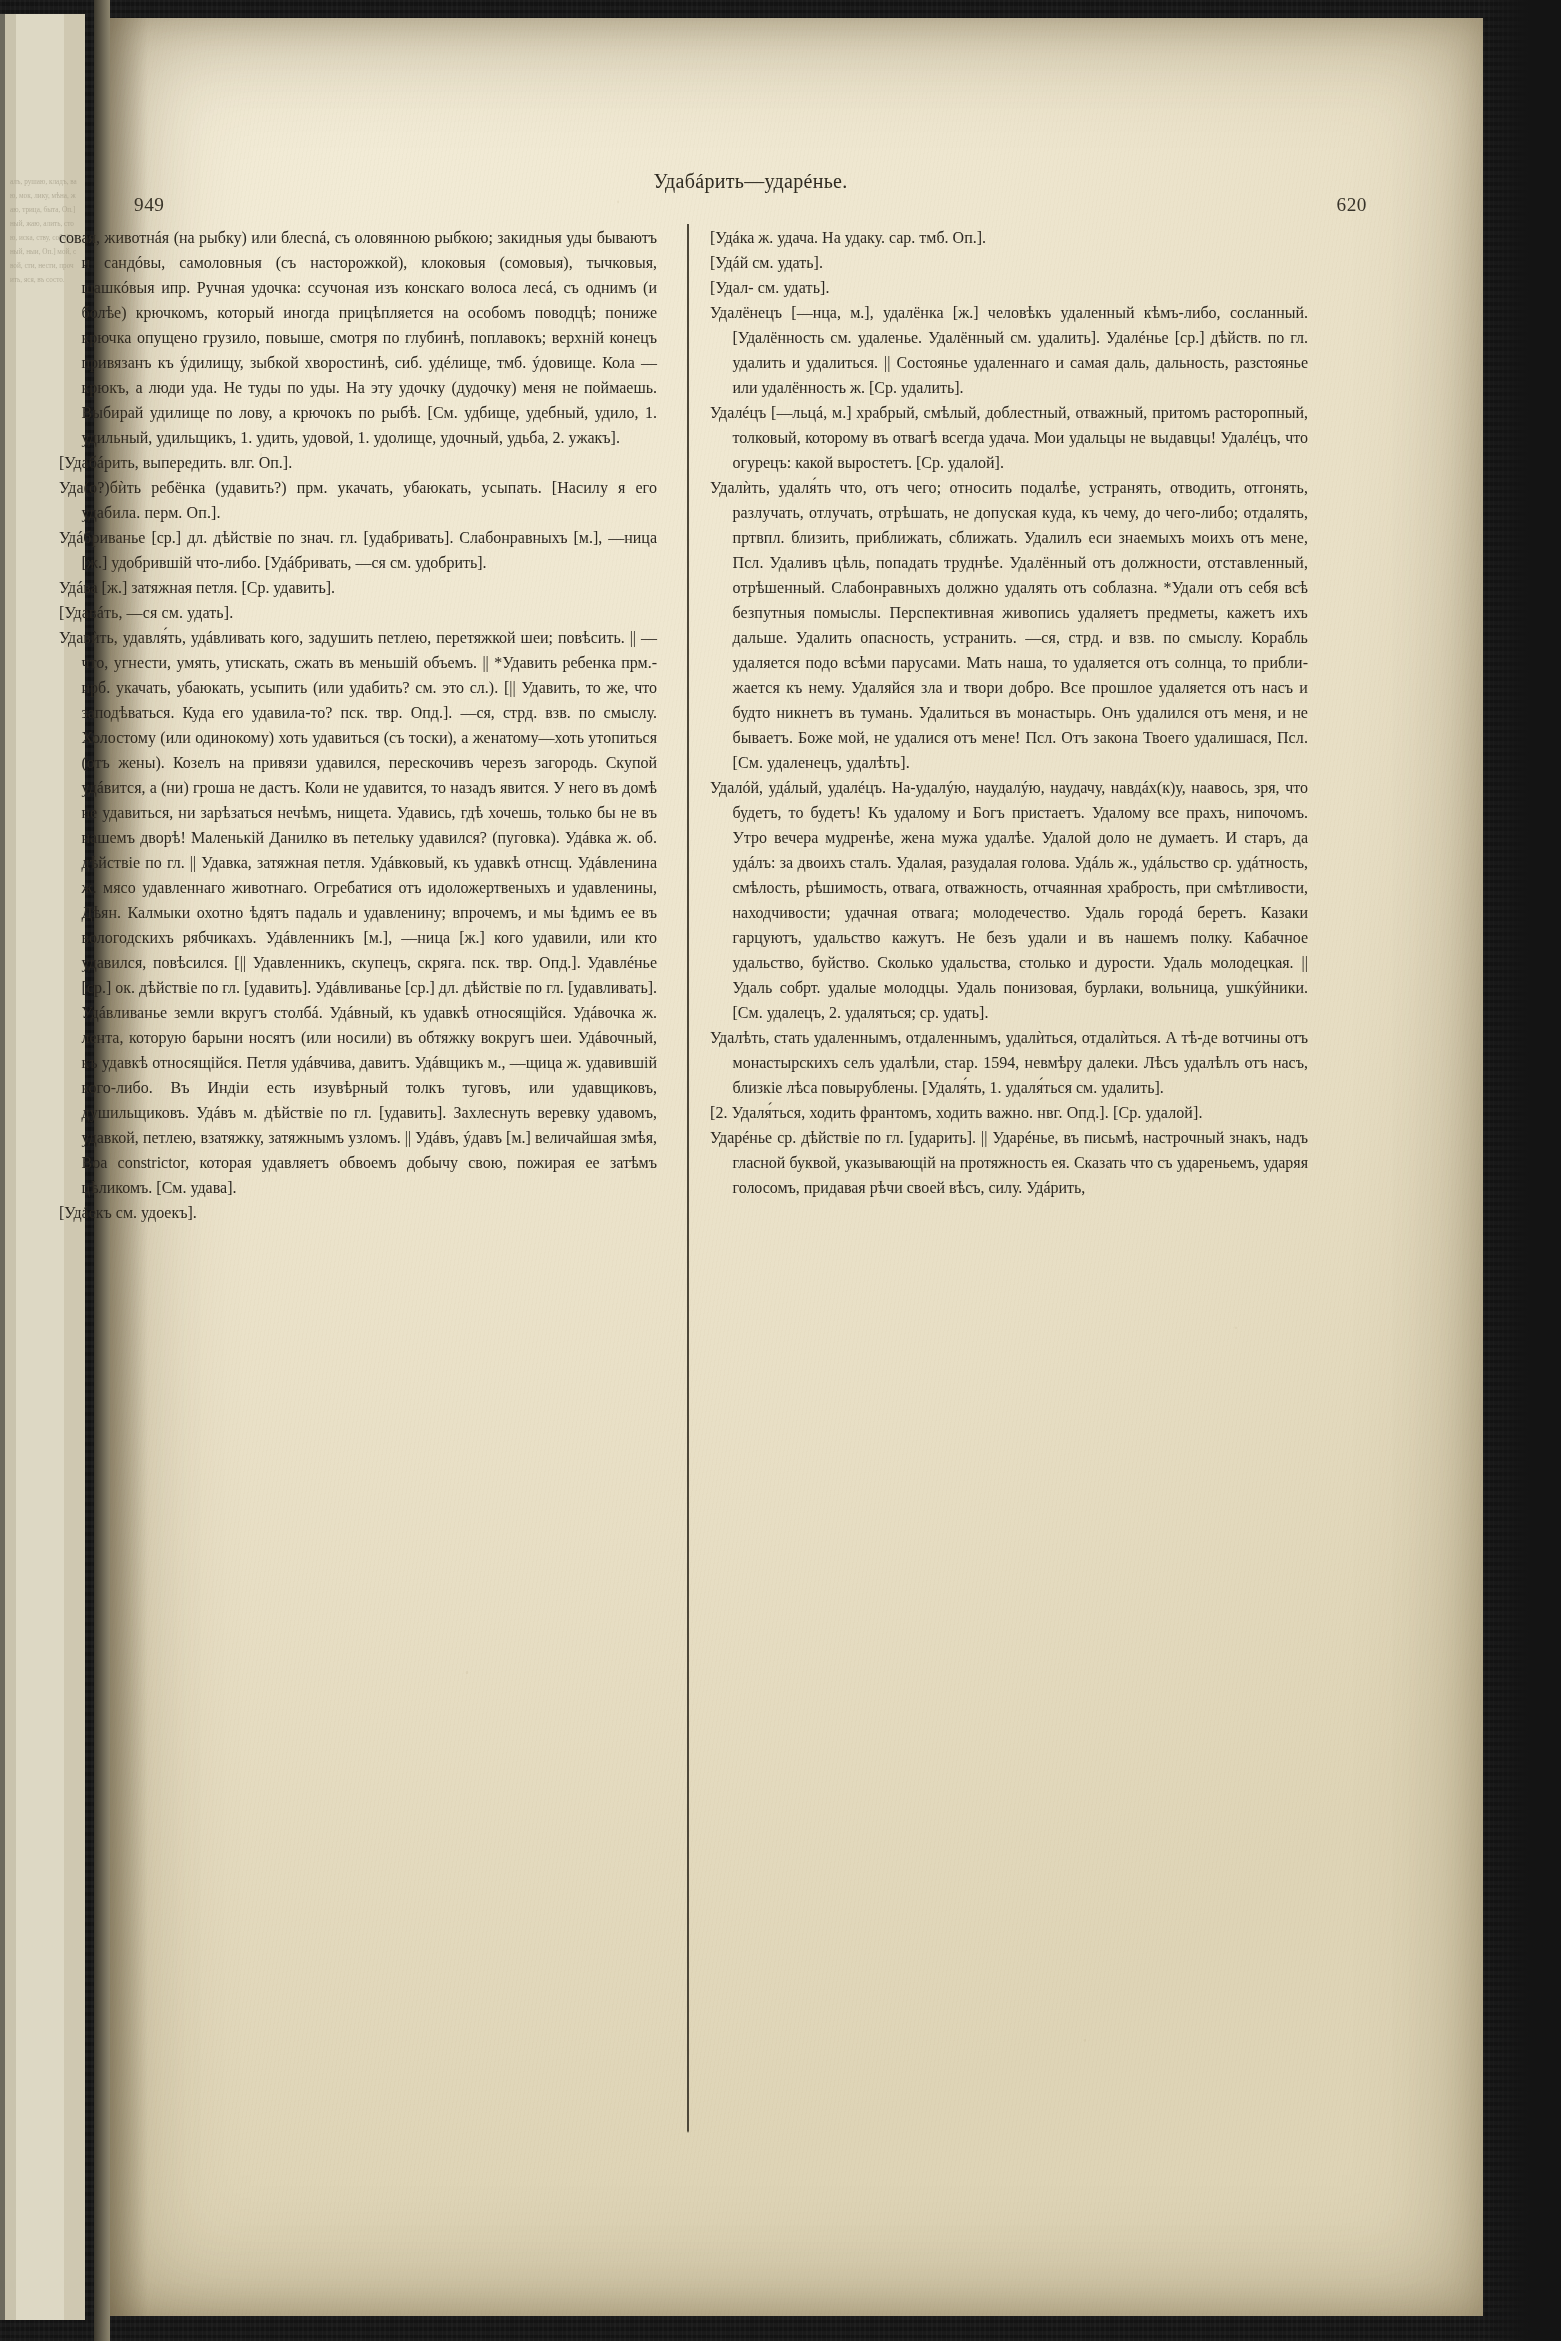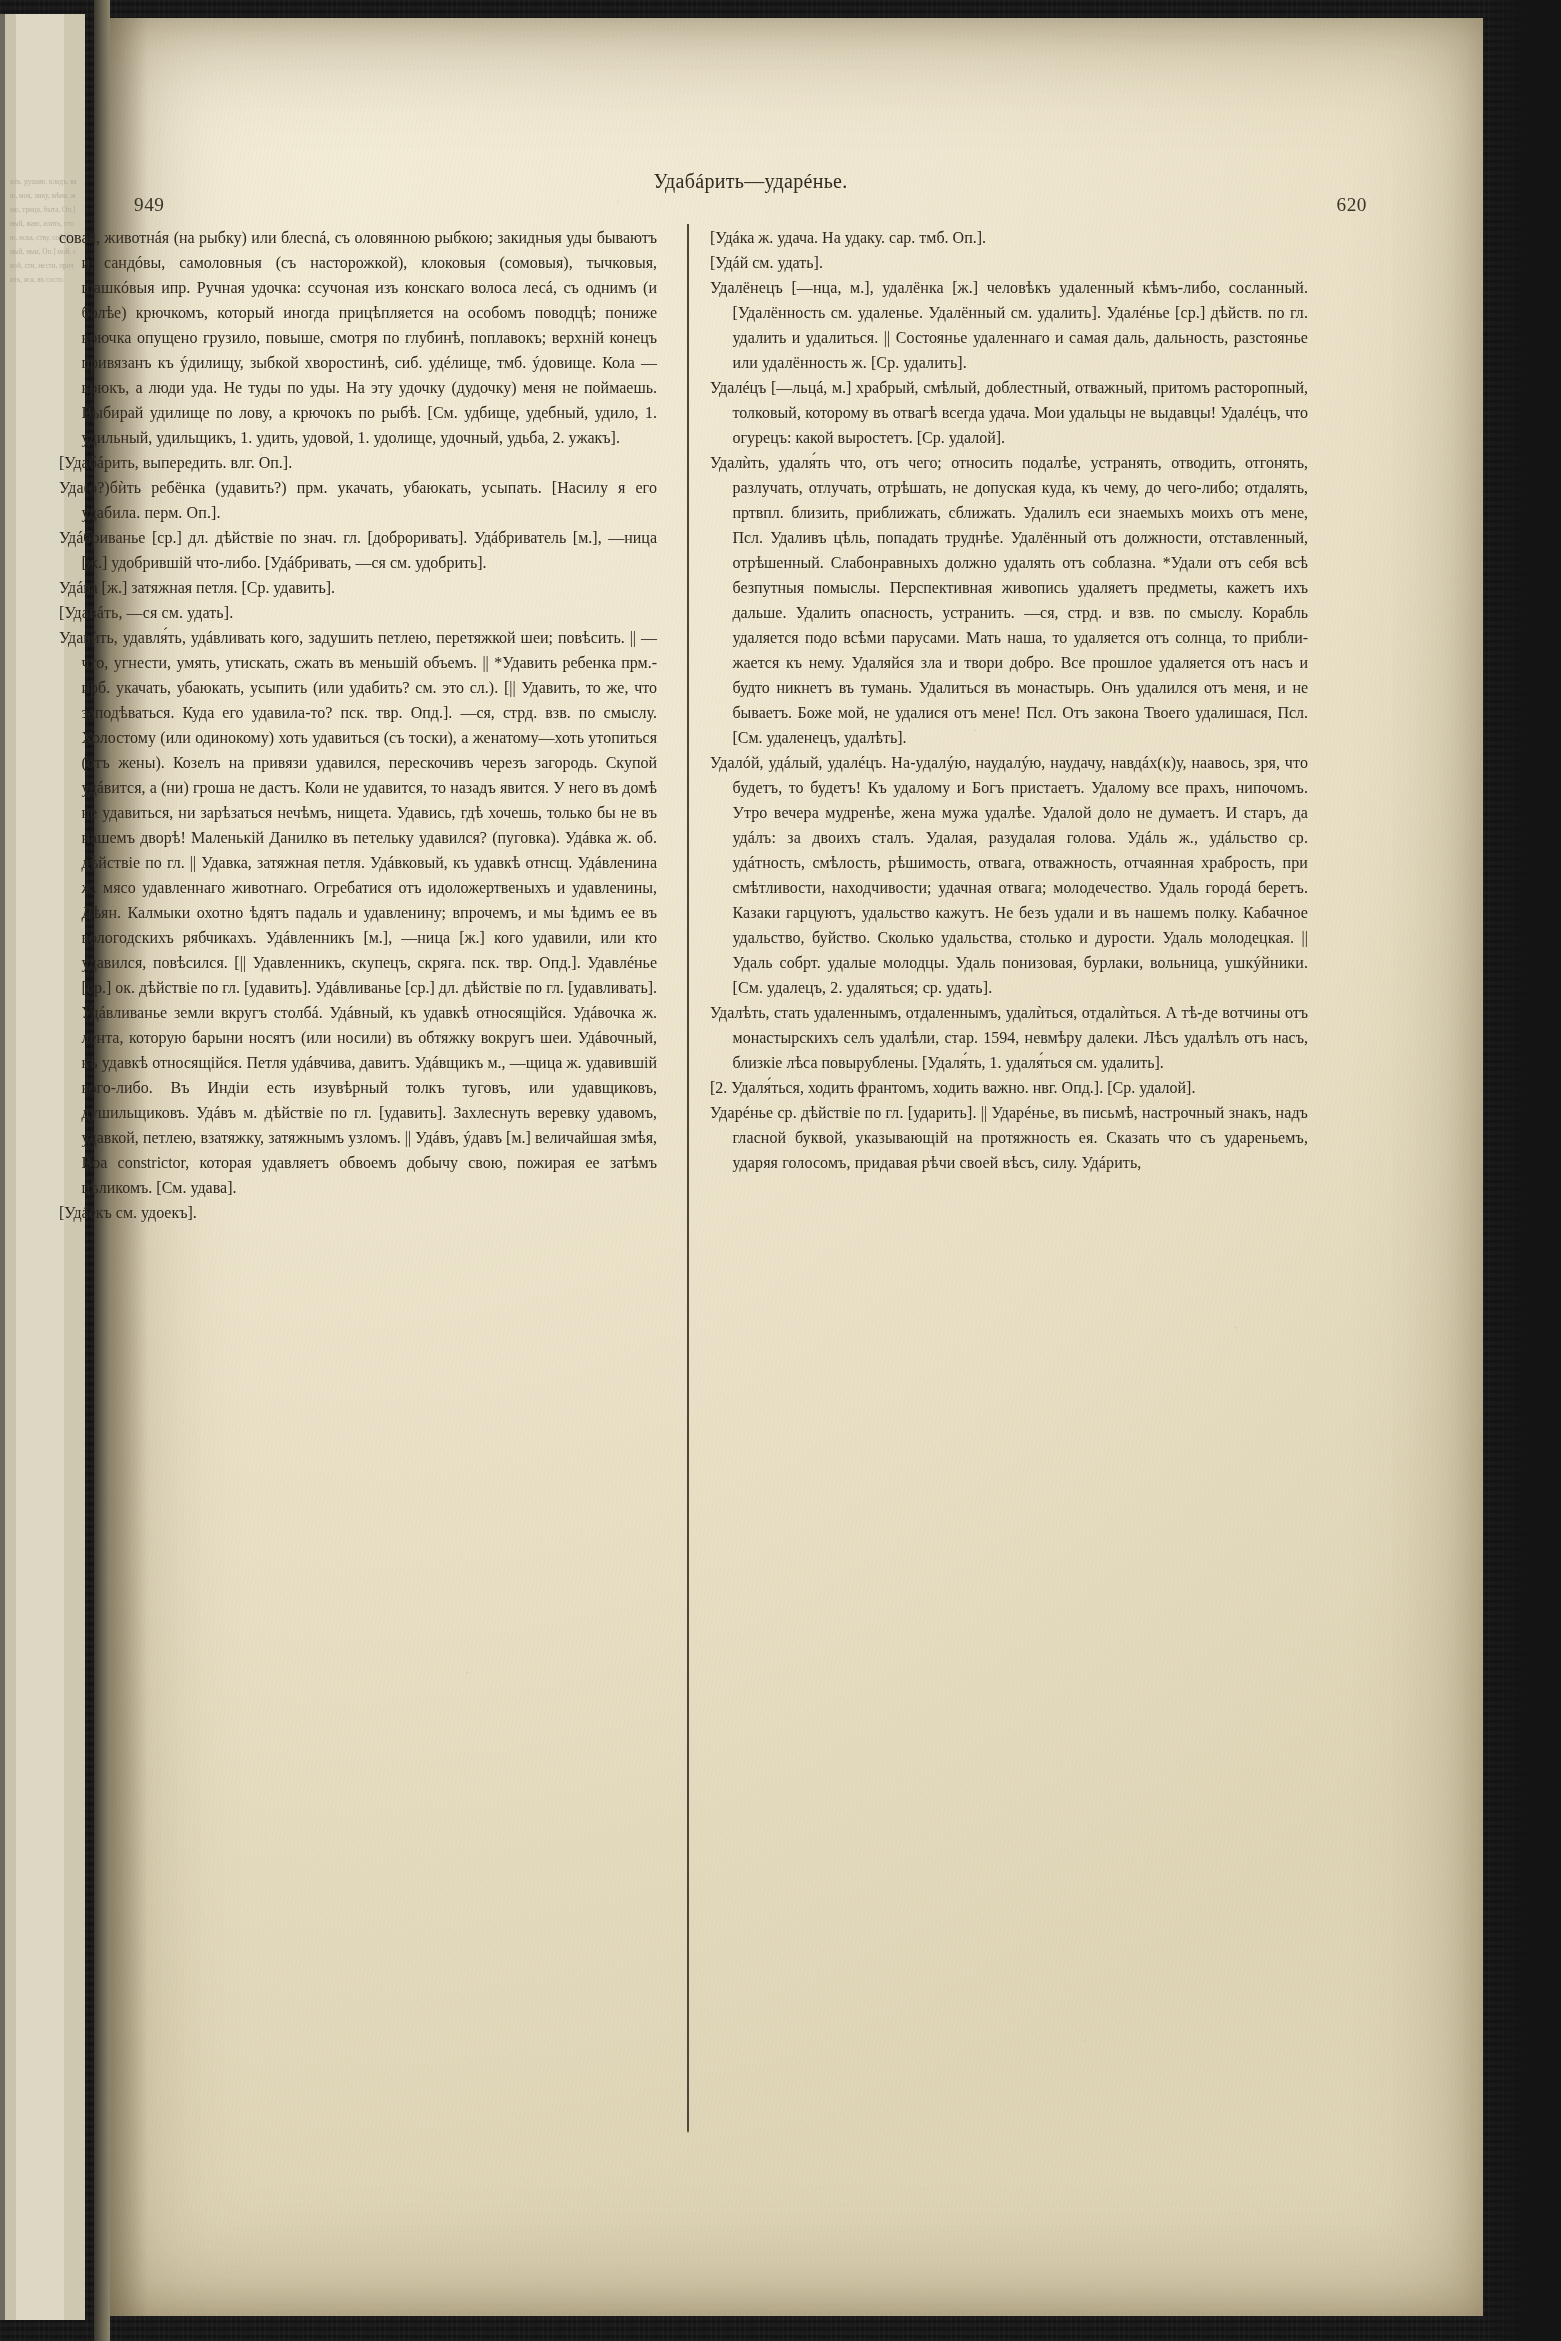--- a/index.html
+++ b/index.html
@@ -99,29 +99,30 @@
   <div class="runhead">Удабáрить—ударéнье.</div>
   <div class="folio r">620</div>
 </div>
 
 <div class="cols">
   <div class="rule"></div>
   <div class="col left" id="col-left">
       <p>совая, животнáя (на рыбку) или блесná, съ оло­вянною рыбкою; закидныя уды бываютъ и сан­дóвы, самоловныя (съ насторожкой), клоковыя (сомовыя), тычковыя, шашкóвыя ипр. Ручная удочка: ссучоная изъ конскаго волоса лесá, съ однимъ (и болѣе) крючкомъ, который иногда прицѣпляется на особомъ поводцѣ; пониже крюч­ка опущено грузило, повыше, смотря по глу­бинѣ, поплавокъ; верхній конецъ привязанъ къ ýдилищу, зыбкой хворостинѣ, сиб. удéлище, тмб. ýдовище. Кола — крюкъ, а люди уда. Не туды по уды. На эту удочку (дудочку) меня не поймаешь. Выбирай удилище по лову, а крючокъ по рыбѣ. [См. удбище, удебный, удило, 1. удиль­ный, удильщикъ, 1. удить, удовой, 1. удолище, удочный, удьба, 2. ужакъ].</p>
       <p>[Удабáрить, выпередить. влг. Оп.].</p>
       <p>Уда(о?)бѝть ребёнка (удавить?) прм. укачать, уба­юкать, усыпать. [Насилу я его удабила. перм. Оп.].</p>
-      <p>Удáбриванье [ср.] дл. дѣйствіе по знач. гл. [добро­ривать]. Удáбриватель [м.], —ница [ж.] удобрившій что-либо. [Удáбривать, —ся см. удобрить].</p>
+      <p>Удáбриванье [ср.] дл. дѣйствіе по знач. гл. [удаб­ривать]. Слабонравныхъ [м.], —ница [ж.] удобрившій что-либо. [Удáбривать, —ся см. удобрить].</p>
       <p>Удáва [ж.] затяжная петля. [Ср. удавить].</p>
       <p>[Удавáть, —ся см. удать].</p>
       <p>Удавѝть, удавля́ть, удáвливать кого, задушить петлею, перетяжкой шеи; повѣсить. || — что, угнести, умять, утискать, сжать въ меньшій объемъ. || *Удавить ребенка прм.-ирб. укачать, убаюкать, усыпить (или удабить? см. это сл.). [|| Удавить, то же, что заподѣваться. Куда его удавила-то? пск. твр. Опд.]. —ся, стрд. взв. по смыслу. Холостому (или одинокому) хоть уда­виться (съ тоски), а женатому—хоть утопиться (отъ жены). Козелъ на привязи удавился, пере­скочивъ черезъ загородь. Скупой удáвится, а (ни) гроша не дастъ. Коли не удавится, то на­задъ явится. У него въ домѣ не удавиться, ни зарѣзаться нечѣмъ, нищета. Удавись, гдѣ хочешь, только бы не въ нашемъ дворѣ! Маленькій Да­нилко въ петельку удавился? (пуговка). Удáвка ж. об. дѣйствіе по гл. || Удавка, затяжная петля. Удáвковый, къ удавкѣ отнсщ. Удáвленина ж. мясо удавленнаго животнаго. Огребатися отъ идоложертвеныхъ и удавленины, Дѣян. Калмыки охотно ѣдятъ падаль и удавленину; впрочемъ, и мы ѣдимъ ее въ вологодскихъ рябчикахъ. Удá­вленникъ [м.], —ница [ж.] кого удавили, или кто удавился, повѣсился. [|| Удавленникъ, ску­пецъ, скряга. пск. твр. Опд.]. Удавлéнье [ср.] ок. дѣйствіе по гл. [удавить]. Удáвливанье [ср.] дл. дѣйствіе по гл. [удавливать]. Удáвливанье земли вкругъ столбá. Удáвный, къ удавкѣ от­носящійся. Удáвочка ж. лента, которую ба­рыни носятъ (или носили) въ обтяжку вокругъ шеи. Удáвочный, къ удавкѣ относящійся. Петля удáвчива, давитъ. Удáвщикъ м., —щица ж. удавившій кого-либо. Въ Индіи есть изувѣрный толкъ туговъ, или удавщиковъ, душильщиковъ. Удáвъ м. дѣйствіе по гл. [удавить]. Захлес­нуть веревку удавомъ, удавкой, петлею, взатяж­ку, затяжнымъ узломъ. || Удáвъ, ýдавъ [м.] ве­личайшая змѣя, Boa constrictor, которая уда­вляетъ обвоемъ добычу свою, пожирая ее за­тѣмъ цѣликомъ. [См. удава].</p>
       <p>[Удáекъ см. удоекъ].</p>
     </div>
   <div class="col right" id="col-right">
       <p>[Удáка ж. удача. На удаку. сар. тмб. Оп.].</p>
       <p>[Удáй см. удать].</p>
+      <p>[Удал- см. удать].</p>
       <p>Удалёнецъ [—нца, м.], удалёнка [ж.] человѣкъ удаленный кѣмъ-либо, сосланный. [Удалён­ность см. удаленье. Удалённый см. удалить]. Удалéнье [ср.] дѣйств. по гл. удалить и уда­литься. || Состоянье удаленнаго и самая даль, дальность, разстоянье или удалённость ж. [Ср. удалить].</p>
       <p>Удалéцъ [—льцá, м.] храбрый, смѣлый, доблест­ный, отважный, притомъ расторопный, толко­вый, которому въ отвагѣ всегда удача. Мои удальцы не выдавцы! Удалéцъ, что огурецъ: ка­кой выростетъ. [Ср. удалой].</p>
       <p>Удалѝть, удаля́ть что, отъ чего; относить пода­лѣе, устранять, отводить, отгонять, разлучать, отлучать, отрѣшать, не допуская куда, къ чему, до чего-либо; отдалять, пртвпл. близить, прибли­жать, сближать. Удалилъ еси знаемыхъ моихъ отъ мене, Псл. Удаливъ цѣль, попадать труднѣе. Удалённый отъ должности, отставленный, отрѣшенный. Слабонравныхъ должно удалять отъ соблазна. *Удали отъ себя всѣ безпутныя помыслы. Перспективная живопись удаляетъ предметы, кажетъ ихъ дальше. Удалить опас­ность, устранить. —ся, стрд. и взв. по смыслу. Корабль удаляется подо всѣми парусами. Мать наша, то удаляется отъ солнца, то прибли­жается къ нему. Удаляйся зла и твори добро. Все прошлое удаляется отъ насъ и будто ник­нетъ въ тумань. Удалиться въ монастырь. Онъ удалился отъ меня, и не бываетъ. Боже мой, не удалися отъ мене! Псл. Отъ закона Твоего удалишася, Псл. [См. удаленецъ, удалѣть].</p>
       <p>Удалóй, удáлый, удалéцъ. На-удалýю, науда­лýю, наудачу, навдáх(к)у, наавось, зря, что бу­детъ, то будетъ! Къ удалому и Богъ пристаетъ. Удалому все прахъ, нипочомъ. Утро вечера мудре­нѣе, жена мужа удалѣе. Удалой доло не ду­маетъ. И старъ, да удáлъ: за двоихъ сталъ. Удалая, разудалая голова. Удáль ж., удáль­ство ср. удáтность, смѣлость, рѣшимость, отвага, отважность, отчаянная храбрость, при смѣтливо­сти, находчивости; удачная отвага; молодечество. Удаль городá беретъ. Казаки гарцуютъ, удаль­ство кажутъ. Не безъ удали и въ нашемъ полку. Кабачное удальство, буйство. Сколько удаль­ства, столько и дурости. Удаль молодецкая. || Удаль собрт. удалые молодцы. Удаль понизовая, бурлаки, вольница, ушкýйники. [См. удалецъ, 2. удаляться; ср. удать].</p>
       <p>Удалѣть, стать удаленнымъ, отдаленнымъ, уда­лѝться, отдалѝться. А тѣ-де вотчины отъ мо­настырскихъ селъ удалѣли, стар. 1594, невмѣру далеки. Лѣсъ удалѣлъ отъ насъ, близкіе лѣса повырублены. [Удаля́ть, 1. удаля́ться см. удалить].</p>
       <p>[2. Удаля́ться, ходить франтомъ, ходить важно. нвг. Опд.]. [Ср. удалой].</p>
       <p>Ударéнье ср. дѣйствіе по гл. [ударить]. || Уда­рéнье, въ письмѣ, настрочный знакъ, надъ глас­ной буквой, указывающій на протяжность ея. Сказать что съ удареньемъ, ударяя голосомъ, придавая рѣчи своей вѣсъ, силу. Удáрить,</p>
     </div>
 </div>
 

